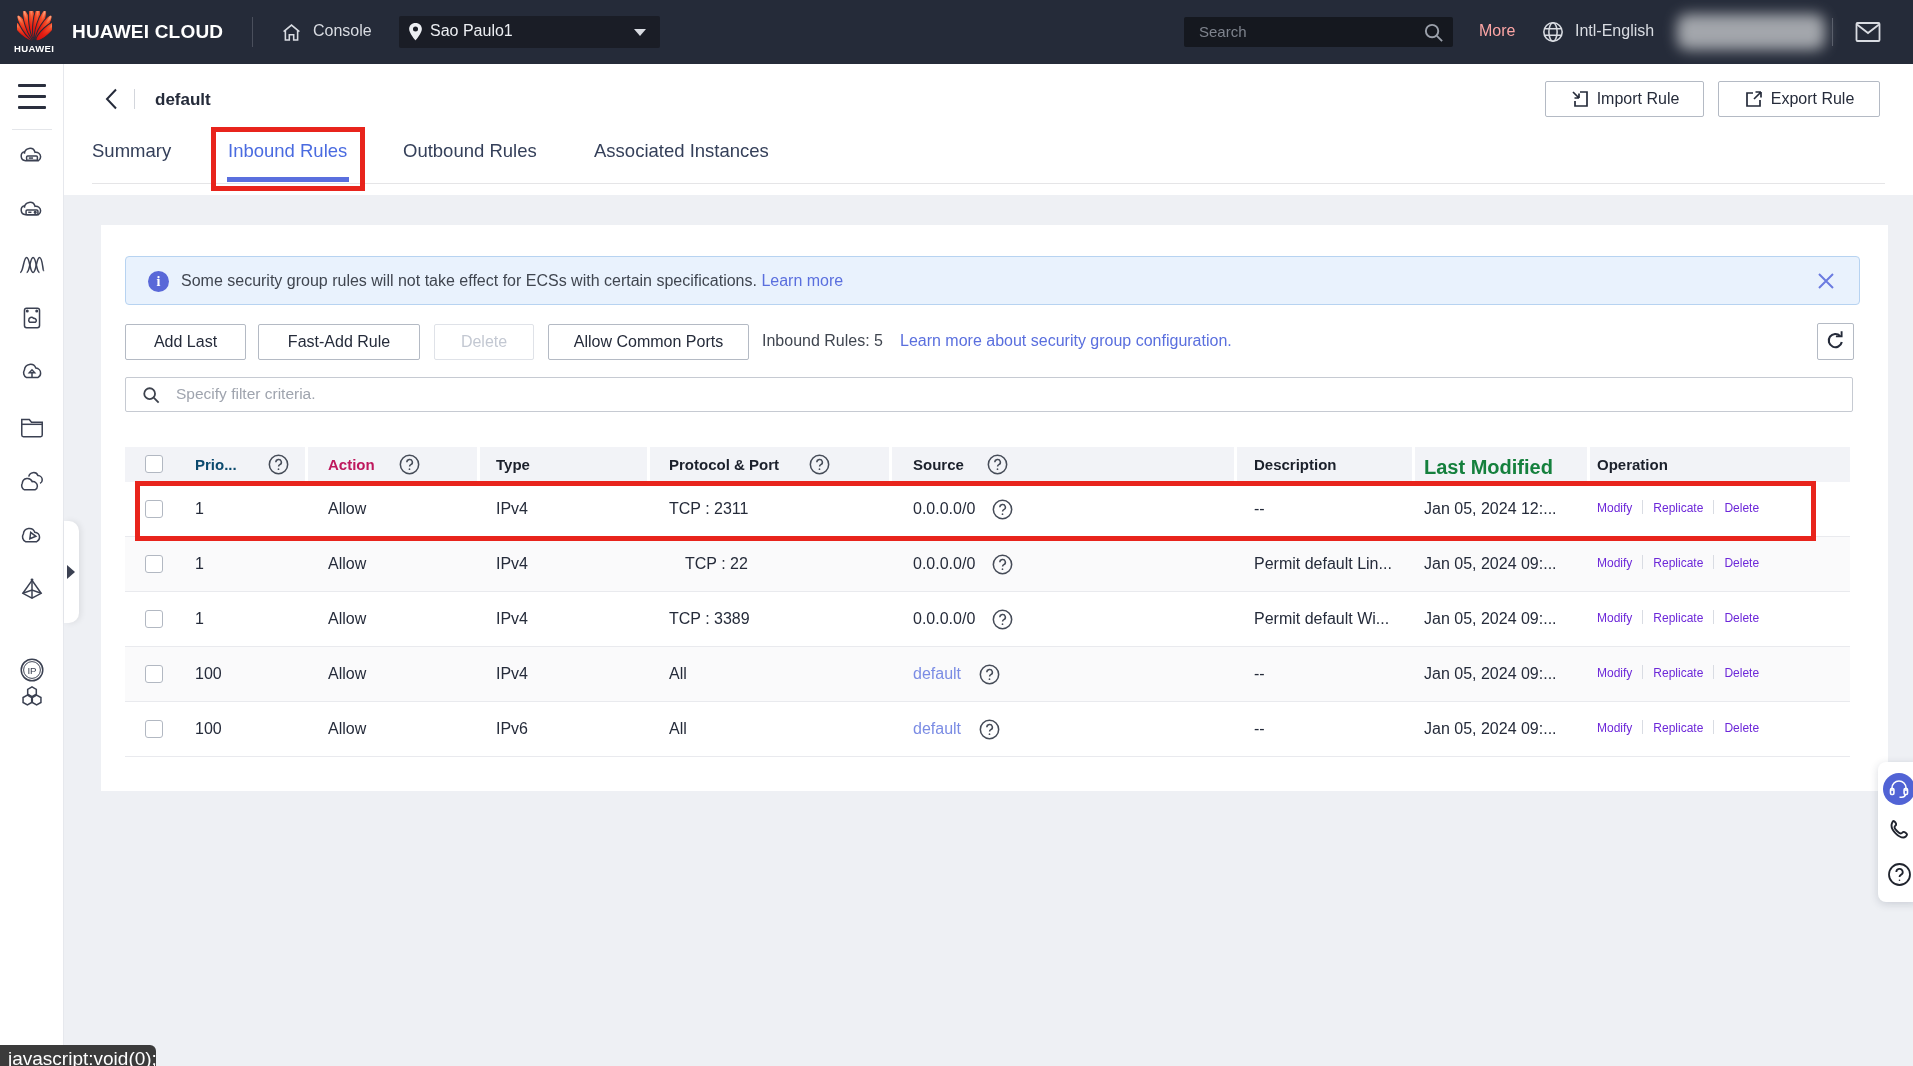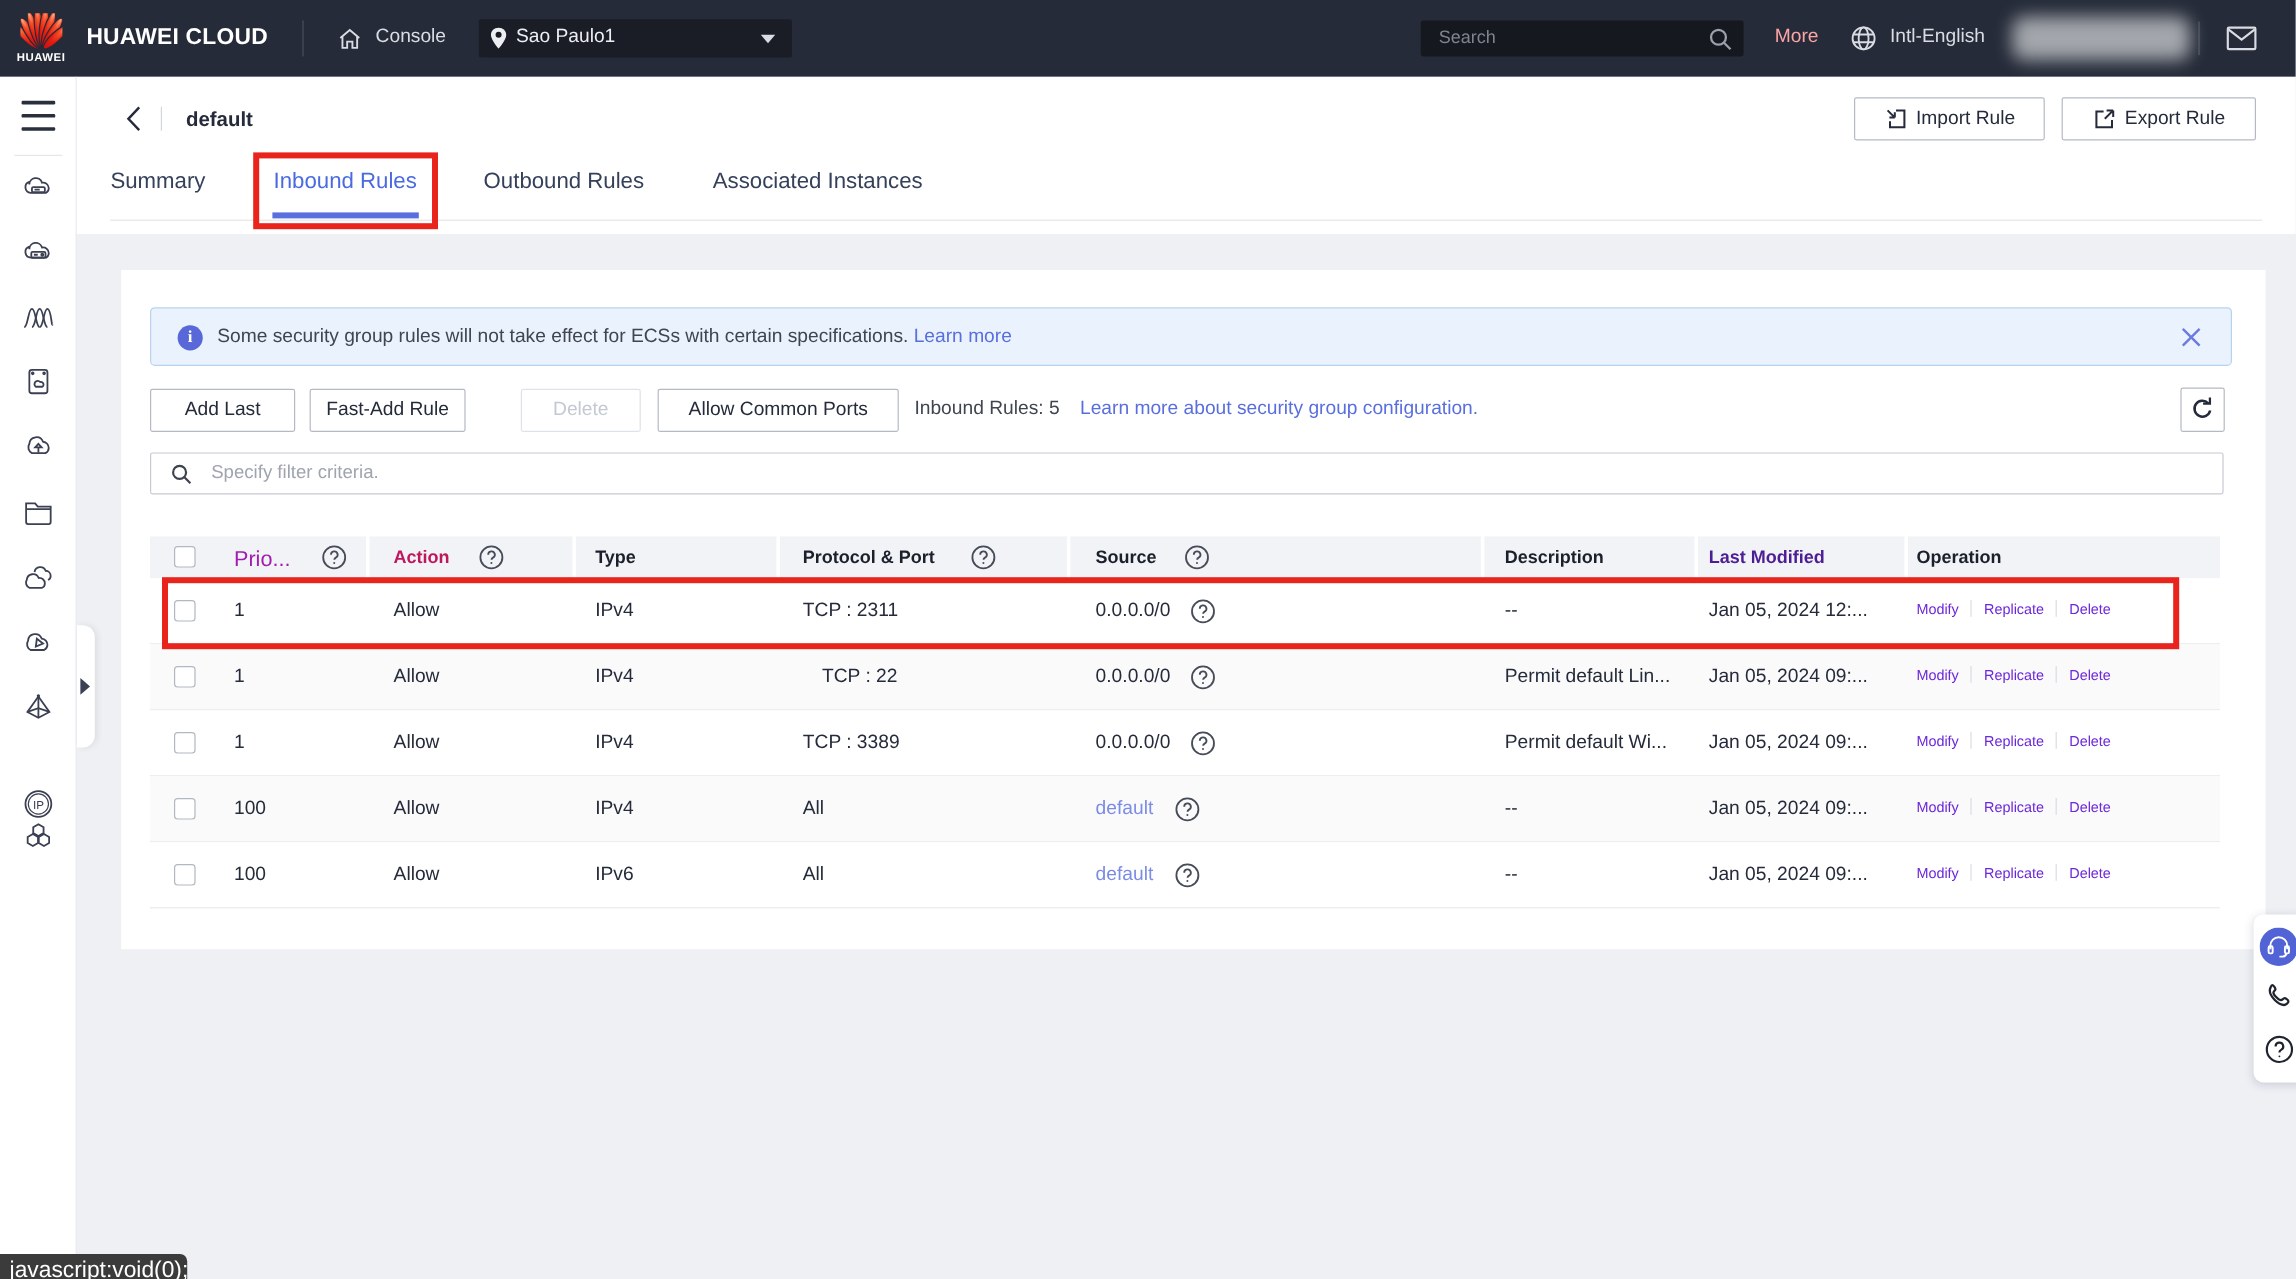--- a/index.html
+++ b/index.html
@@ -47,21 +47,21 @@
 #redtabbox { position:absolute; left:147px; top:63px; width:154px; height:64px; border:5px solid #e8241c; }
 
 #card { position:absolute; left:101px; top:225px; width:1787px; height:566px; background:#fff; }
 #banner { position:absolute; left:24px; top:31px; width:1735px; height:49px; background:#e9f2fd; border:1px solid #b7d3f1; border-radius:4px; }
 #banner .ic { position:absolute; left:22px; top:14px; width:21px; height:21px; border-radius:50%; background:#5968d8; color:#fff; font-size:14px; font-weight:bold; text-align:center; line-height:21px; font-family:"Liberation Serif",serif; }
 #banner .msg { position:absolute; left:55px; top:15px; font-size:16px; color:#404650; }
 #banner .msg a { color:#5a6fde; text-decoration:none; }
 #banner .close { position:absolute; right:22px; top:13px; width:22px; height:22px; }
 .btn { position:absolute; top:99px; height:36px; background:#fff; border:1px solid #b4bac4; border-radius:2px; font-size:16px; color:#252b3a; display:flex; align-items:center; justify-content:center; }
 #btnadd { left:24px; width:121px; }
-#btnfast { left:157px; width:130px; }
+#btnfast { left:157px; width:162px; }
 #btndel { left:333px; width:100px; color:#c3c8d2; border-color:#dfe2e8; }
 #btnacp { left:447px; width:201px; }
 #inbcnt { position:absolute; left:661px; top:107px; font-size:16px; color:#404650; }
 #cfglink { position:absolute; left:799px; top:107px; font-size:16px; color:#5a6fde; }
 #refresh { position:absolute; left:1716px; top:98px; width:37px; height:37px; background:#fff; border:1px solid #b4bac4; border-radius:2px; }
 #filter { position:absolute; left:24px; top:152px; width:1728px; height:35px; background:#fff; border:1px solid #c6cad2; border-radius:2px; }
 #filter svg { position:absolute; left:16px; top:8px; }
 #filter .ph { position:absolute; left:50px; top:7px; font-size:15.5px; color:#9fa4ae; }
 
 #tbl { position:absolute; left:24px; top:222px; width:1725px; }
@@ -273,21 +273,21 @@
       <div id="thead">
         <div class="hcell" style="left:0px;width:180px"></div>
         <div class="hcell" style="left:183px;width:169px"></div>
         <div class="hcell" style="left:355px;width:167px"></div>
         <div class="hcell" style="left:525px;width:239px"></div>
         <div class="hcell" style="left:767px;width:342px"></div>
         <div class="hcell" style="left:1112px;width:175px"></div>
         <div class="hcell" style="left:1290px;width:172px"></div>
         <div class="hcell" style="left:1465px;width:260px"></div>
         <div class="cbox" style="left:20px;top:8px"></div>
-        <div class="hcell t" style="left:70px;top:9px;background:none;height:auto;font-size:18px;font-weight:normal;color:#a21caf">Prio...</div>
+        <div class="hcell t" style="left:70px;top:9px;background:none;height:auto;font-size:15px;font-weight:bold;color:#0c4a6e">Prio...</div>
         <svg class="qm" style="position:absolute;left:143px;top:7px" viewBox="0 0 22 22" fill="none" stroke="#464c58" stroke-width="1.6">
           <circle cx="11" cy="11" r="9.6"></circle>
           <path d="M8.2 8.6 a2.9 2.9 0 1 1 4.2 2.6 c-0.8 0.45-1.3 0.9-1.3 1.9"></path>
           <circle cx="11" cy="15.9" r="0.9" fill="#464c58" stroke="none"></circle>
         </svg>
         <div class="t" style="position:absolute;left:203px;top:9px;font-size:15px;font-weight:bold;color:#be185d">Action</div>
         <svg class="qm" style="position:absolute;left:274px;top:7px" viewBox="0 0 22 22" fill="none" stroke="#464c58" stroke-width="1.6">
           <circle cx="11" cy="11" r="9.6"></circle>
           <path d="M8.2 8.6 a2.9 2.9 0 1 1 4.2 2.6 c-0.8 0.45-1.3 0.9-1.3 1.9"></path>
           <circle cx="11" cy="15.9" r="0.9" fill="#464c58" stroke="none"></circle>
@@ -299,21 +299,21 @@
           <path d="M8.2 8.6 a2.9 2.9 0 1 1 4.2 2.6 c-0.8 0.45-1.3 0.9-1.3 1.9"></path>
           <circle cx="11" cy="15.9" r="0.9" fill="#464c58" stroke="none"></circle>
         </svg>
         <div class="t" style="position:absolute;left:788px;top:9px;font-size:15px;font-weight:bold;color:#1b202b">Source</div>
         <svg class="qm" style="position:absolute;left:862px;top:7px" viewBox="0 0 22 22" fill="none" stroke="#464c58" stroke-width="1.6">
           <circle cx="11" cy="11" r="9.6"></circle>
           <path d="M8.2 8.6 a2.9 2.9 0 1 1 4.2 2.6 c-0.8 0.45-1.3 0.9-1.3 1.9"></path>
           <circle cx="11" cy="15.9" r="0.9" fill="#464c58" stroke="none"></circle>
         </svg>
         <div class="t" style="position:absolute;left:1129px;top:9px;font-size:15px;font-weight:bold;color:#1b202b">Description</div>
-        <div class="t" style="position:absolute;left:1299px;top:9px;font-size:15px;font-weight:bold;color:#4c1d95">Last Modified</div>
+        <div class="t" style="position:absolute;left:1299px;top:9px;font-size:20px;font-weight:bold;color:#15803d">Last Modified</div>
         <div class="t" style="position:absolute;left:1472px;top:9px;font-size:15px;font-weight:bold;color:#1b202b">Operation</div>
       </div>
       <div class="row" style="top:35px">
         <div class="cbox" style="left:20px;top:18px"></div>
         <div class="cell" style="left:70px">1</div>
         <div class="cell" style="left:203px">Allow</div>
         <div class="cell" style="left:371px">IPv4</div>
         <div class="cell" style="left:544px">TCP : 2311</div>
         <div class="cell" style="left:788px">0.0.0.0/0</div>
         <svg class="qm" style="position:absolute;left:867px;top:17px" viewBox="0 0 22 22" fill="none" stroke="#464c58" stroke-width="1.6">

